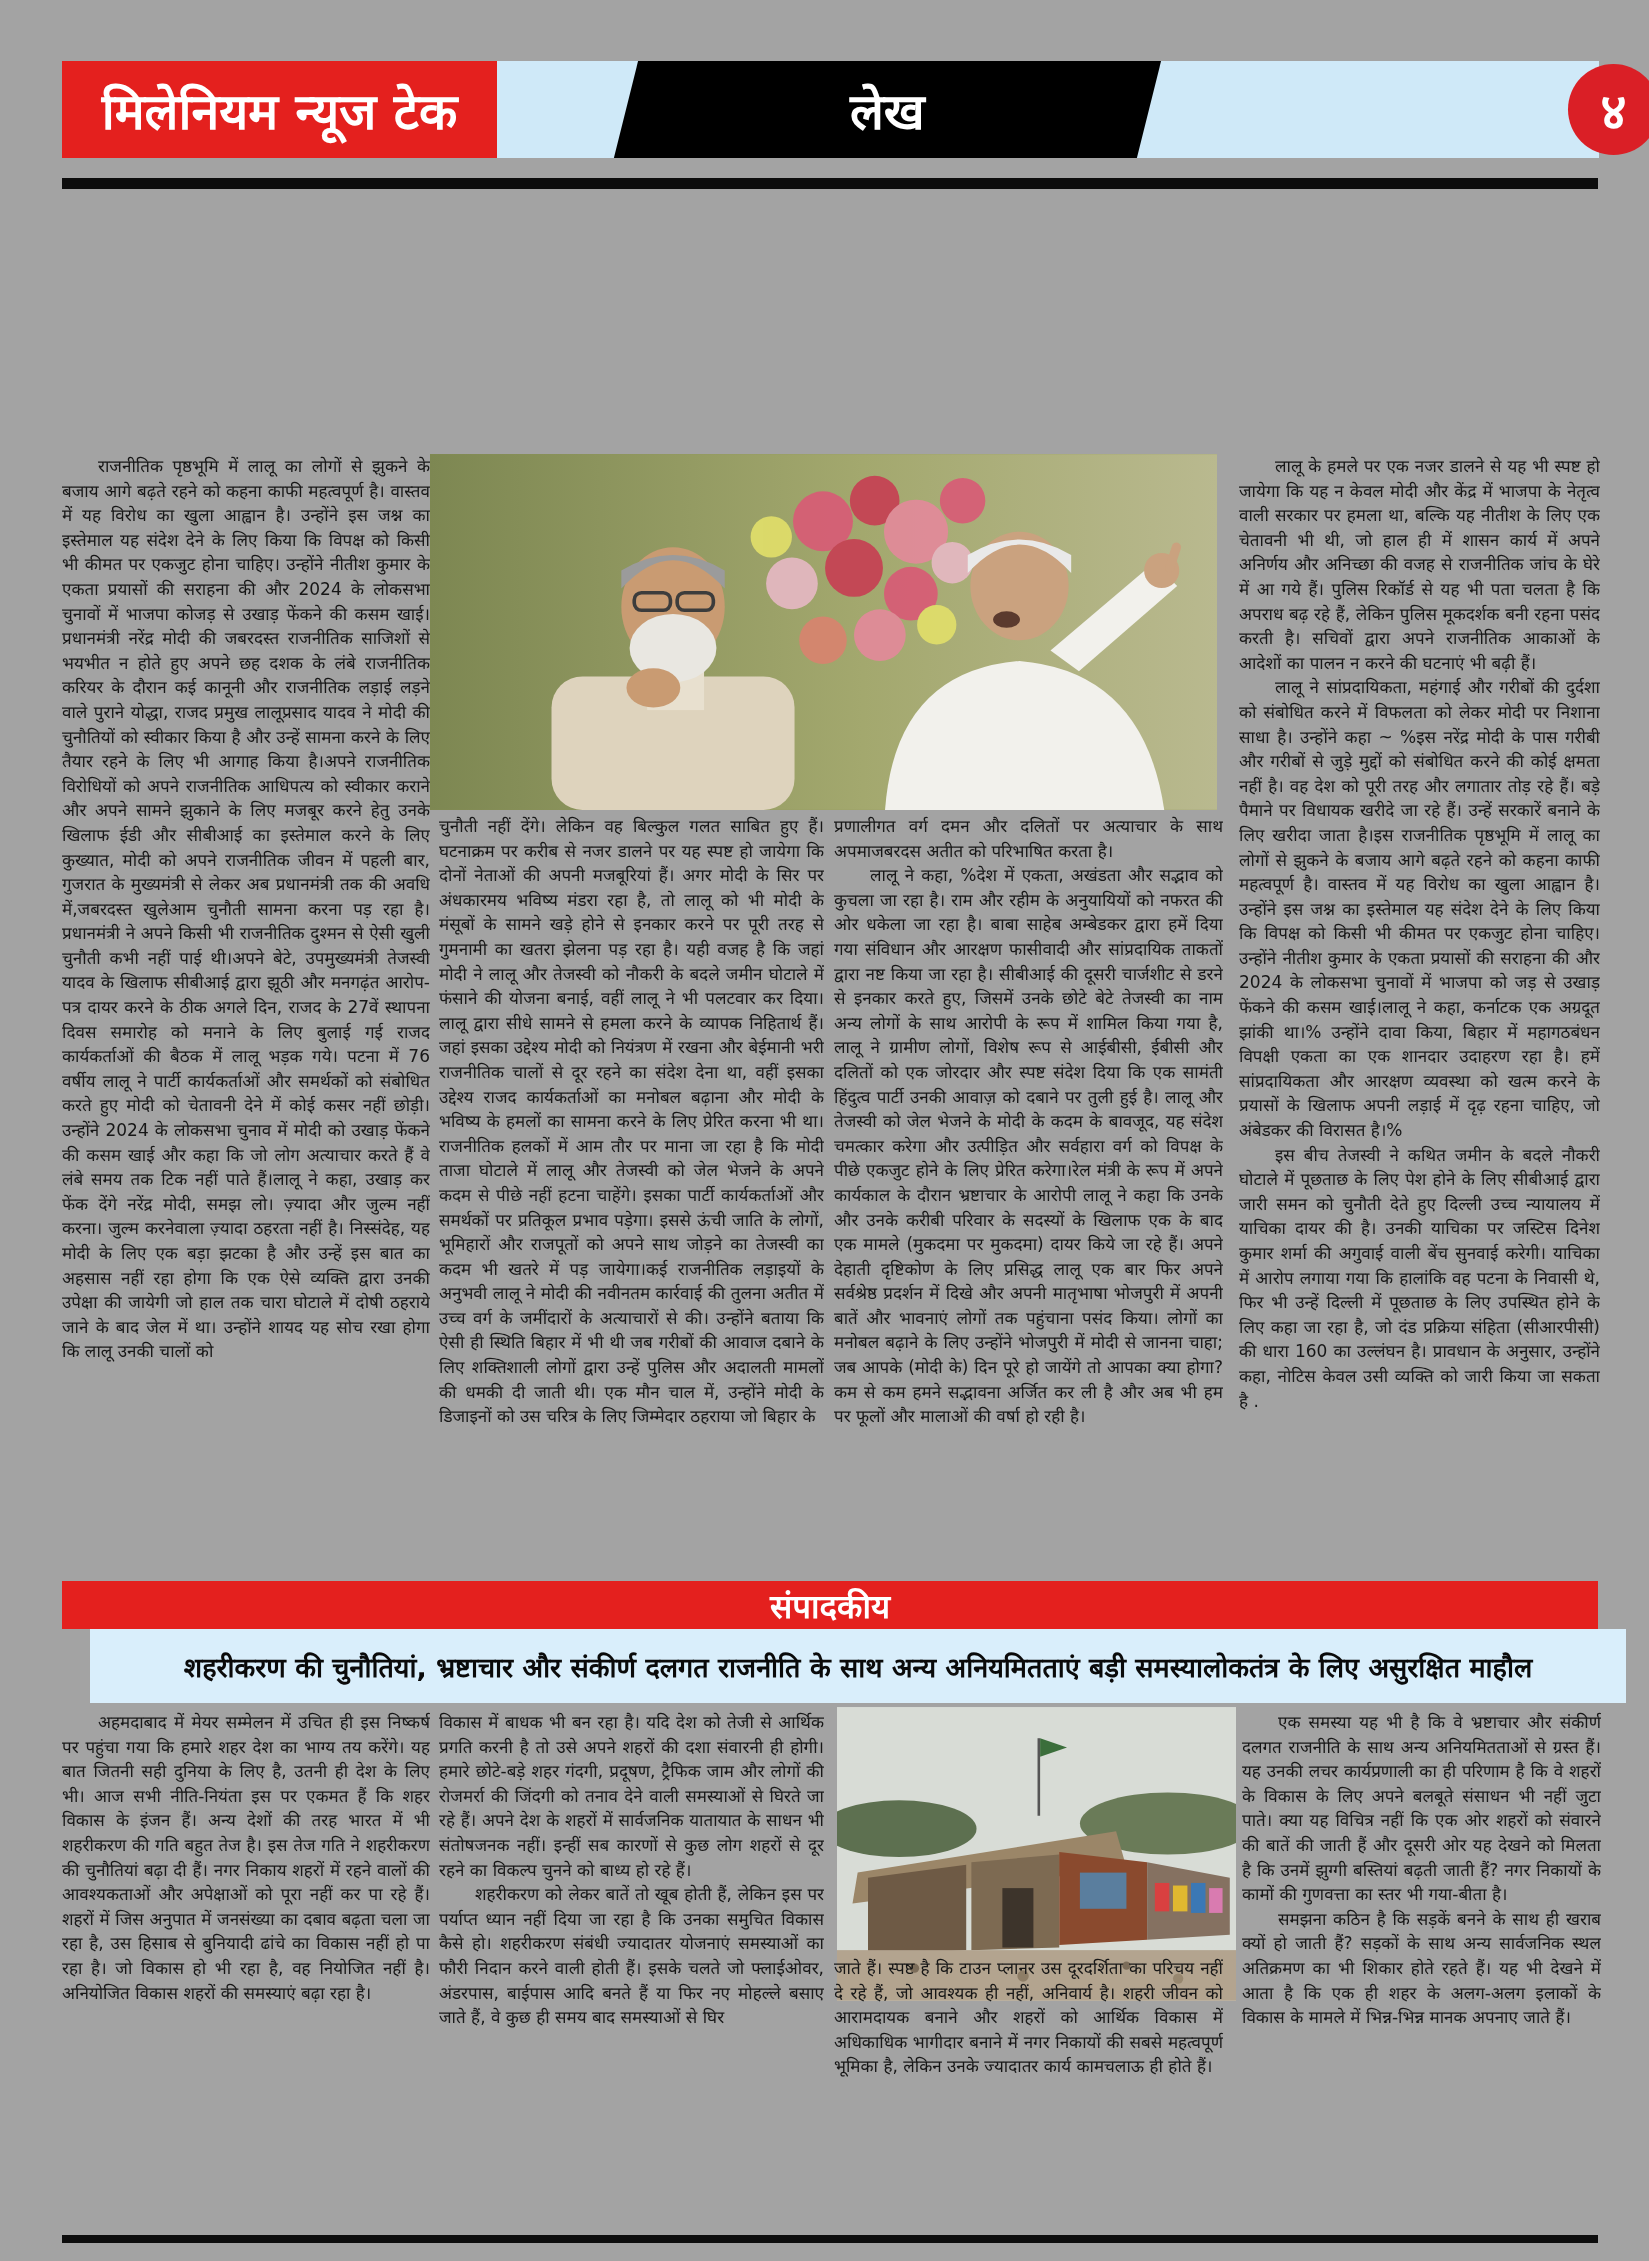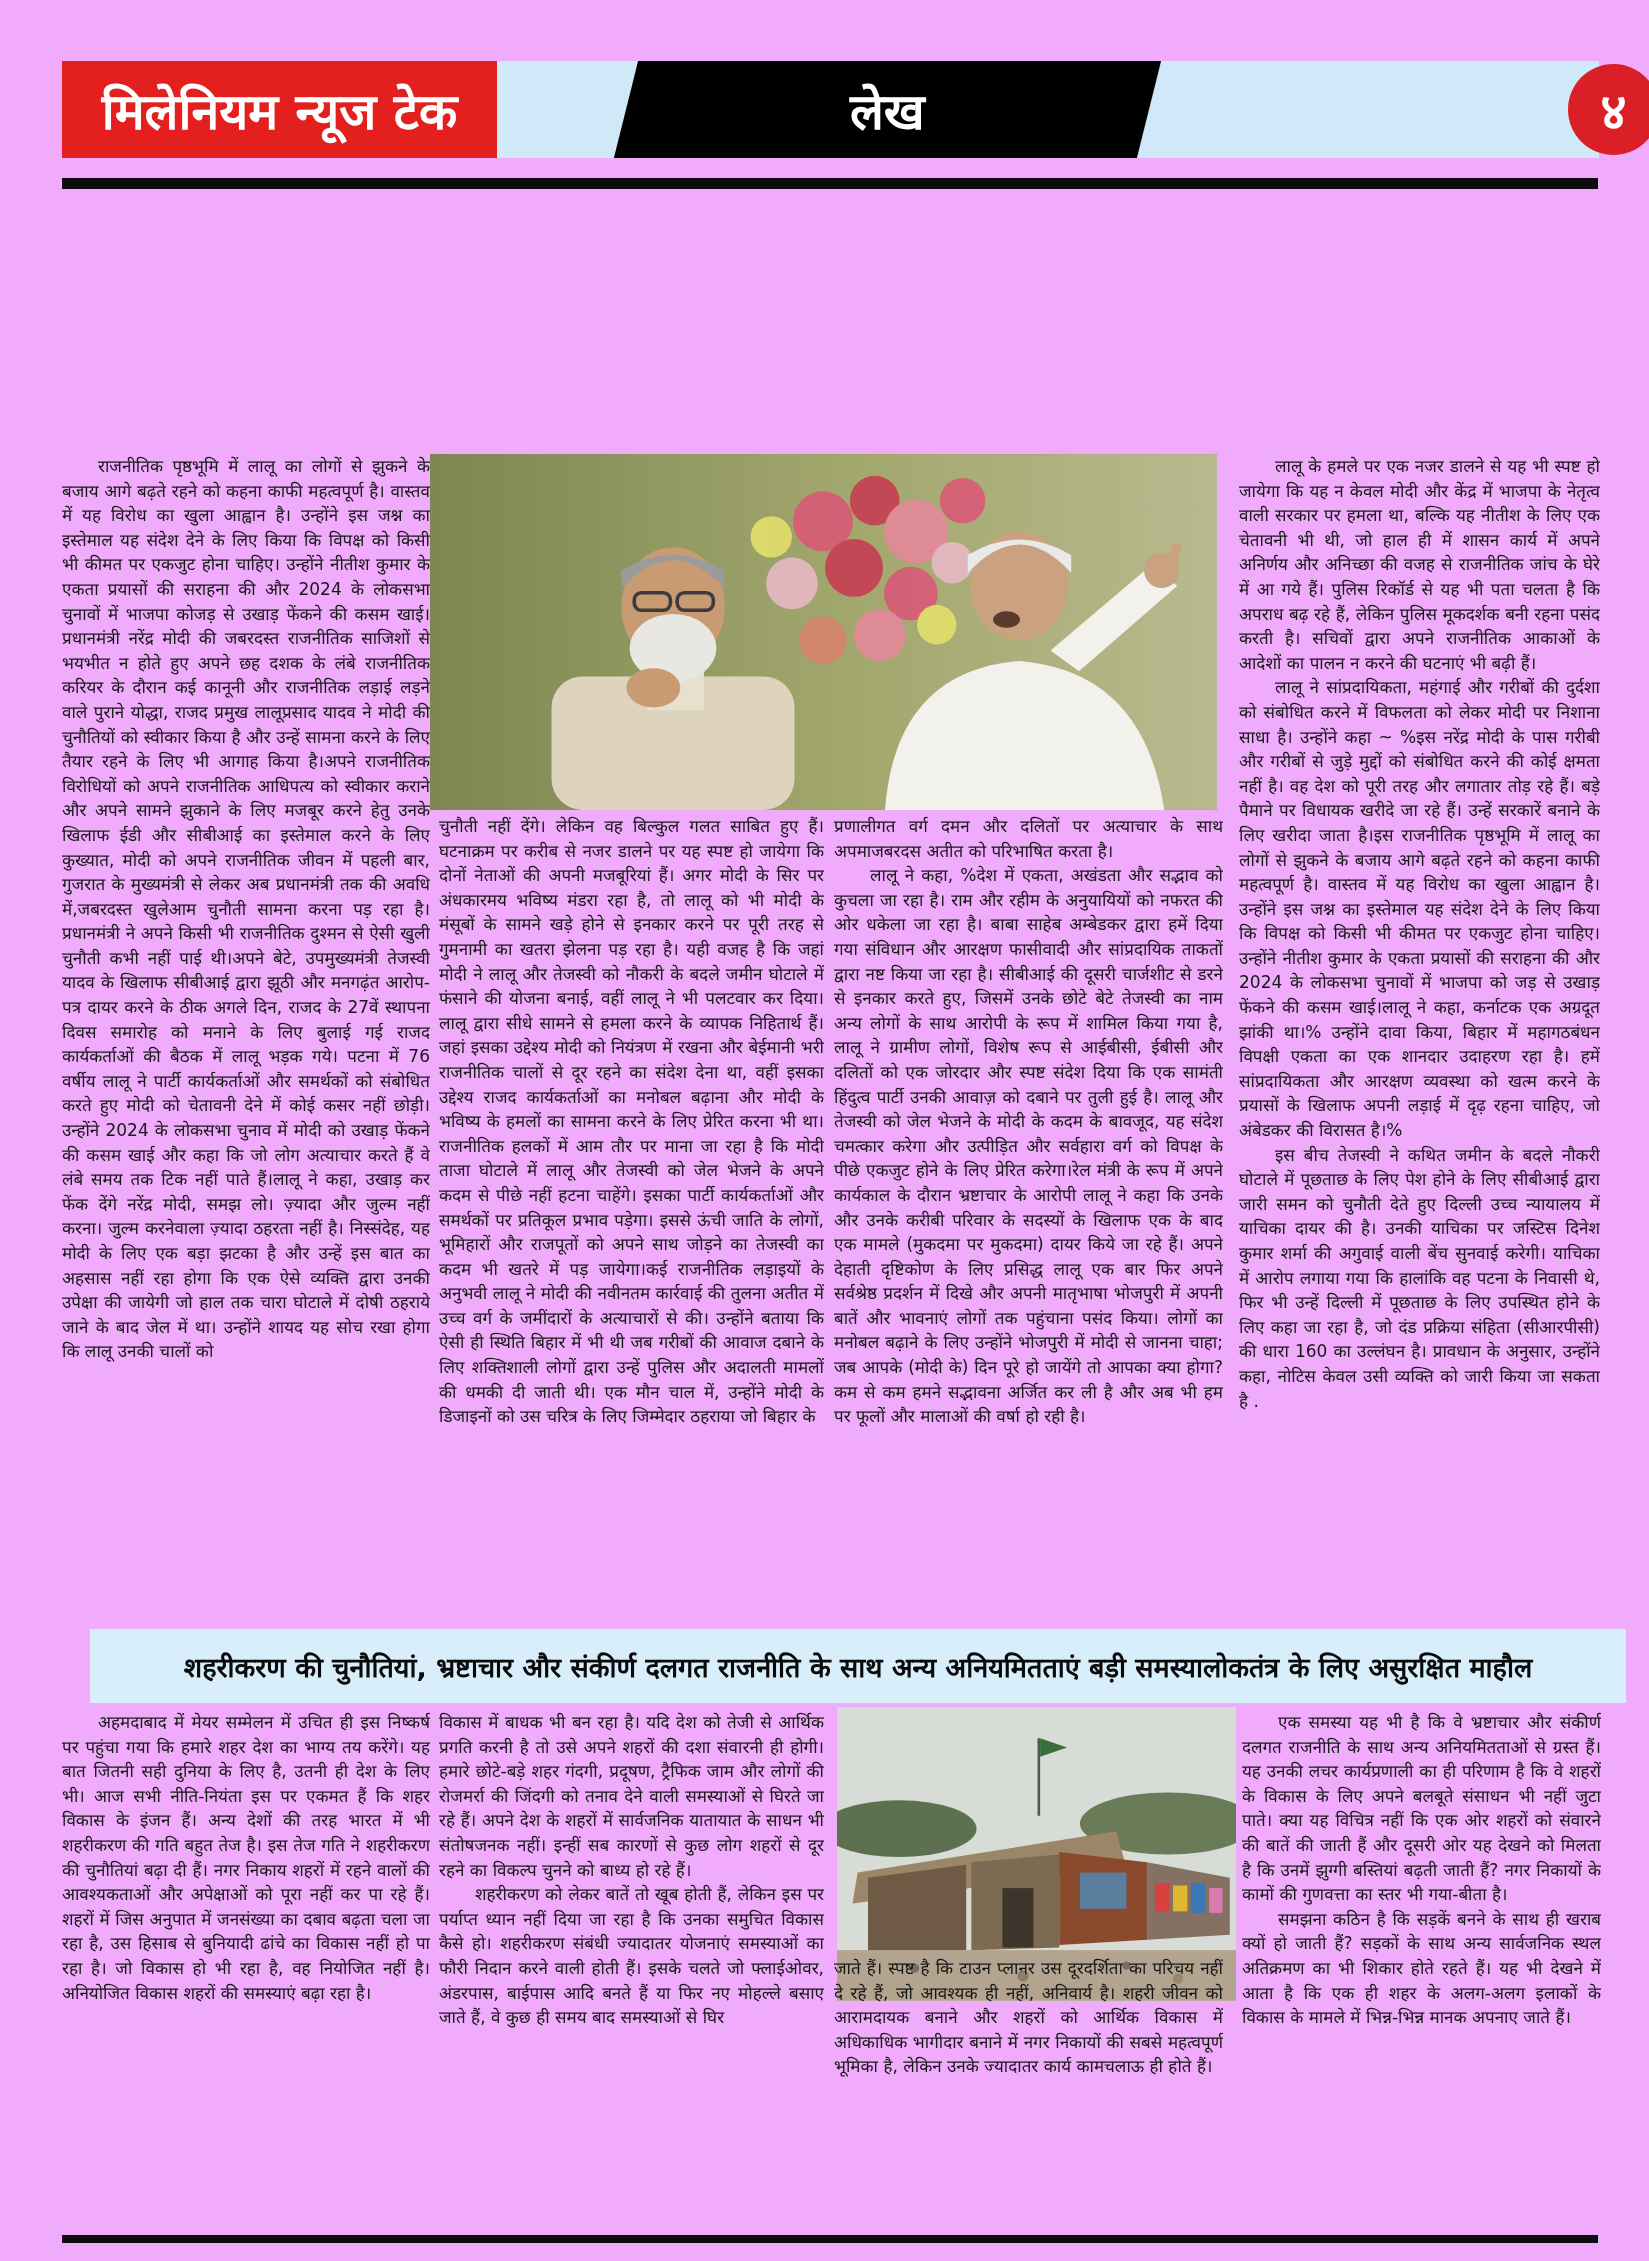--- a/index.html
+++ b/index.html
@@ -1,17 +1,17 @@
 <!DOCTYPE html>
 <html style="font-size:8.3px"><head>
 <meta charset="utf-8">
 <style>
   html,body{margin:0;padding:0;background:#ffffff;}
   body{width:1650px;height:2261px;position:relative;font-family:"DejaVu Sans","Liberation Sans",sans-serif;color:#141414;}
-  .page{position:absolute;left:0;top:0;width:1650px;height:2261px;background:#f0abfc;overflow:hidden;}
+  .page{position:absolute;left:0;top:0;width:1650px;height:2261px;background:#a3a3a3;overflow:hidden;}
   
   .masthead{position:absolute;left:62px;top:61px;width:1536px;height:97px;}
   .blue-strip{position:absolute;left:434px;top:0;width:1103px;height:97px;background:#cfe9f8;}
   .brand-box{position:absolute;left:0;top:0;width:435px;height:97px;background:#e4201e;display:flex;align-items:center;justify-content:center;}
   .brand-box span{color:#ffffff;font-weight:800;font-size:50px;white-space:nowrap;}
   .section-ribbon{position:absolute;left:564px;top:0;width:523px;height:97px;background:#000000;transform:skewX(-14deg);display:flex;align-items:center;justify-content:center;}
   .section-ribbon span{transform:skewX(14deg);color:#ffffff;font-weight:800;font-size:50px;}
   .date-box{position:absolute;left:1122px;top:14.5px;width:371px;height:67px;background:#ffffff;display:flex;align-items:center;justify-content:center;}
   .date-box span{font-weight:700;font-size:36px;color:#0c0c0c;white-space:nowrap;}
   .page-badge{position:absolute;left:1506px;top:3.1px;width:91px;height:91px;background:#da1f26;border-radius:50%;display:flex;align-items:center;justify-content:center;}
@@ -118,20 +118,23 @@
   <div class="col lead-c3">
     <p>प्रणालीगत वर्ग दमन और दलितों पर अत्याचार के साथ अपमाजबरदस अतीत को परिभाषित करता है।</p>
     <p class="ind">लालू ने कहा, %देश में एकता, अखंडता और सद्भाव को कुचला जा रहा है। राम और रहीम के अनुयायियों को नफरत की ओर धकेला जा रहा है। बाबा साहेब अम्बेडकर द्वारा हमें दिया गया संविधान और आरक्षण फासीवादी और सांप्रदायिक ताकतों द्वारा नष्ट किया जा रहा है। सीबीआई की दूसरी चार्जशीट से डरने से इनकार करते हुए, जिसमें उनके छोटे बेटे तेजस्वी का नाम अन्य लोगों के साथ आरोपी के रूप में शामिल किया गया है, लालू ने ग्रामीण लोगों, विशेष रूप से आईबीसी, ईबीसी और दलितों को एक जोरदार और स्पष्ट संदेश दिया कि एक सामंती हिंदुत्व पार्टी उनकी आवाज़ को दबाने पर तुली हुई है। लालू और तेजस्वी को जेल भेजने के मोदी के कदम के बावजूद, यह संदेश चमत्कार करेगा और उत्पीड़ित और सर्वहारा वर्ग को विपक्ष के पीछे एकजुट होने के लिए प्रेरित करेगा।रेल मंत्री के रूप में अपने कार्यकाल के दौरान भ्रष्टाचार के आरोपी लालू ने कहा कि उनके और उनके करीबी परिवार के सदस्यों के खिलाफ एक के बाद एक मामले (मुकदमा पर मुकदमा) दायर किये जा रहे हैं। अपने देहाती दृष्टिकोण के लिए प्रसिद्ध लालू एक बार फिर अपने सर्वश्रेष्ठ प्रदर्शन में दिखे और अपनी मातृभाषा भोजपुरी में अपनी बातें और भावनाएं लोगों तक पहुंचाना पसंद किया। लोगों का मनोबल बढ़ाने के लिए उन्होंने भोजपुरी में मोदी से जानना चाहा; जब आपके (मोदी के) दिन पूरे हो जायेंगे तो आपका क्या होगा? कम से कम हमने सद्भावना अर्जित कर ली है और अब भी हम पर फूलों और मालाओं की वर्षा हो रही है।</p>
   </div>
   <div class="col lead-c4">
     <p class="ind">लालू के हमले पर एक नजर डालने से यह भी स्पष्ट हो जायेगा कि यह न केवल मोदी और केंद्र में भाजपा के नेतृत्व वाली सरकार पर हमला था, बल्कि यह नीतीश के लिए एक चेतावनी भी थी, जो हाल ही में शासन कार्य में अपने अनिर्णय और अनिच्छा की वजह से राजनीतिक जांच के घेरे में आ गये हैं। पुलिस रिकॉर्ड से यह भी पता चलता है कि अपराध बढ़ रहे हैं, लेकिन पुलिस मूकदर्शक बनी रहना पसंद करती है। सचिवों द्वारा अपने राजनीतिक आकाओं के आदेशों का पालन न करने की घटनाएं भी बढ़ी हैं।</p>
     <p class="ind">लालू ने सांप्रदायिकता, महंगाई और गरीबों की दुर्दशा को संबोधित करने में विफलता को लेकर मोदी पर निशाना साधा है। उन्होंने कहा ~ %इस नरेंद्र मोदी के पास गरीबी और गरीबों से जुड़े मुद्दों को संबोधित करने की कोई क्षमता नहीं है। वह देश को पूरी तरह और लगातार तोड़ रहे हैं। बड़े पैमाने पर विधायक खरीदे जा रहे हैं। उन्हें सरकारें बनाने के लिए खरीदा जाता है।इस राजनीतिक पृष्ठभूमि में लालू का लोगों से झुकने के बजाय आगे बढ़ते रहने को कहना काफी महत्वपूर्ण है। वास्तव में यह विरोध का खुला आह्वान है। उन्होंने इस जश्न का इस्तेमाल यह संदेश देने के लिए किया कि विपक्ष को किसी भी कीमत पर एकजुट होना चाहिए। उन्होंने नीतीश कुमार के एकता प्रयासों की सराहना की और 2024 के लोकसभा चुनावों में भाजपा को जड़ से उखाड़ फेंकने की कसम खाई।लालू ने कहा, कर्नाटक एक अग्रदूत झांकी था।% उन्होंने दावा किया, बिहार में महागठबंधन विपक्षी एकता का एक शानदार उदाहरण रहा है। हमें सांप्रदायिकता और आरक्षण व्यवस्था को खत्म करने के प्रयासों के खिलाफ अपनी लड़ाई में दृढ़ रहना चाहिए, जो अंबेडकर की विरासत है।%</p>
     <p class="ind">इस बीच तेजस्वी ने कथित जमीन के बदले नौकरी घोटाले में पूछताछ के लिए पेश होने के लिए सीबीआई द्वारा जारी समन को चुनौती देते हुए दिल्ली उच्च न्यायालय में याचिका दायर की है। उनकी याचिका पर जस्टिस दिनेश कुमार शर्मा की अगुवाई वाली बेंच सुनवाई करेगी। याचिका में आरोप लगाया गया कि हालांकि वह पटना के निवासी थे, फिर भी उन्हें दिल्ली में पूछताछ के लिए उपस्थित होने के लिए कहा जा रहा है, जो दंड प्रक्रिया संहिता (सीआरपीसी) की धारा 160 का उल्लंघन है। प्रावधान के अनुसार, उन्होंने कहा, नोटिस केवल उसी व्यक्ति को जारी किया जा सकता है .</p>
   </div>
 
+  <div class="ed-banner">
+    <span>संपादकीय</span>
+  </div>
   <div class="ed-subhead">
     <span>शहरीकरण की चुनौतियां, भ्रष्टाचार और संकीर्ण दलगत राजनीति के साथ अन्य अनियमितताएं बड़ी समस्यालोकतंत्र के लिए असुरक्षित माहौल</span>
   </div>
 
   <div class="ed-photo">
     <svg width="399" height="294" viewBox="0 0 772 568" xmlns="http://www.w3.org/2000/svg">
       <rect width="772" height="568" fill="#d8dcd6"></rect>
       <ellipse cx="120" cy="235" rx="150" ry="55" fill="#5d7050"></ellipse>
       <ellipse cx="640" cy="225" rx="170" ry="60" fill="#6a7b58"></ellipse>
       <rect x="388" y="60" width="5" height="150" fill="#555"></rect>

